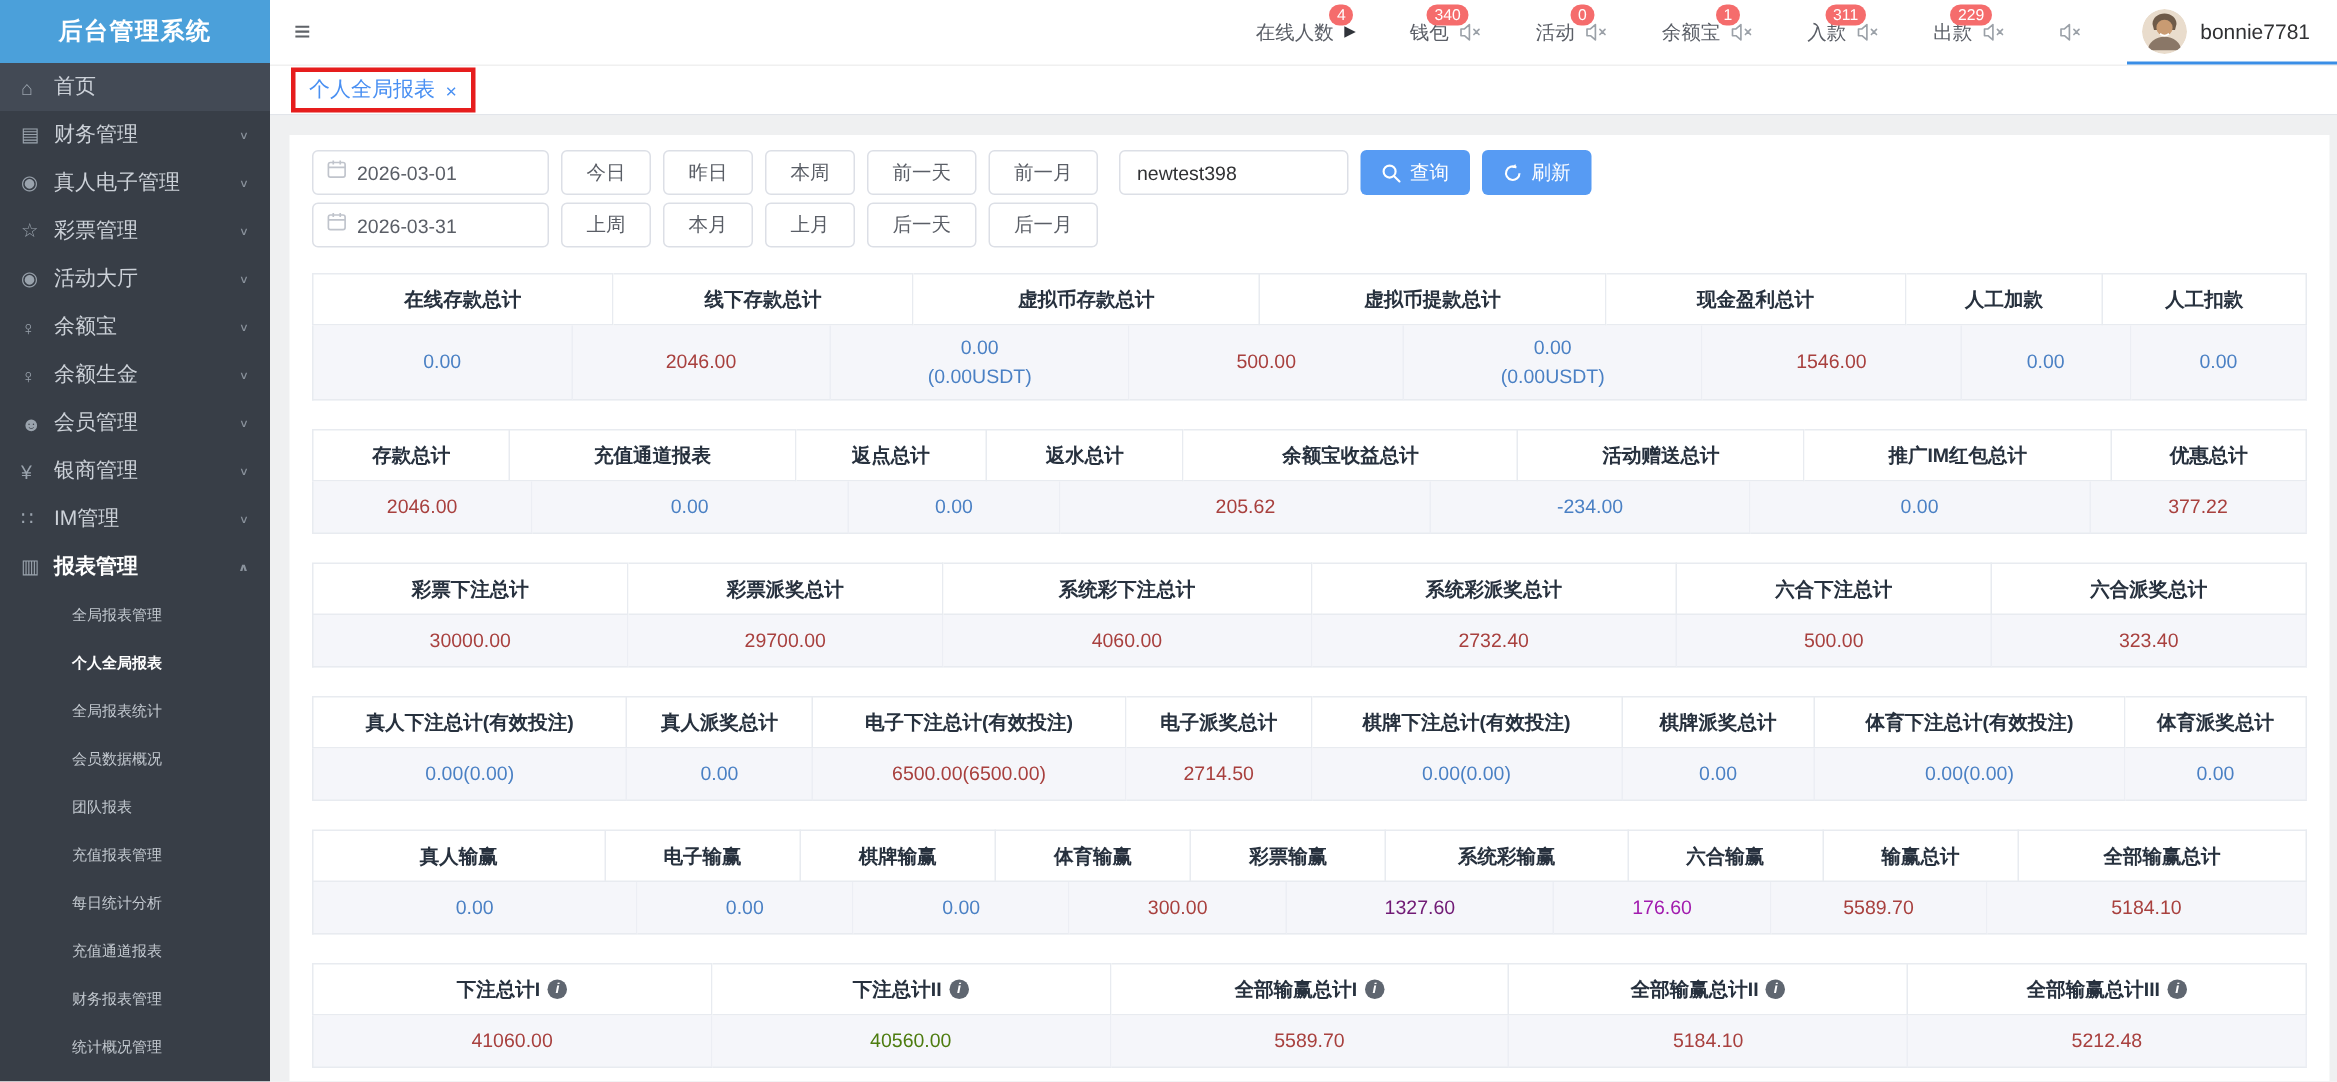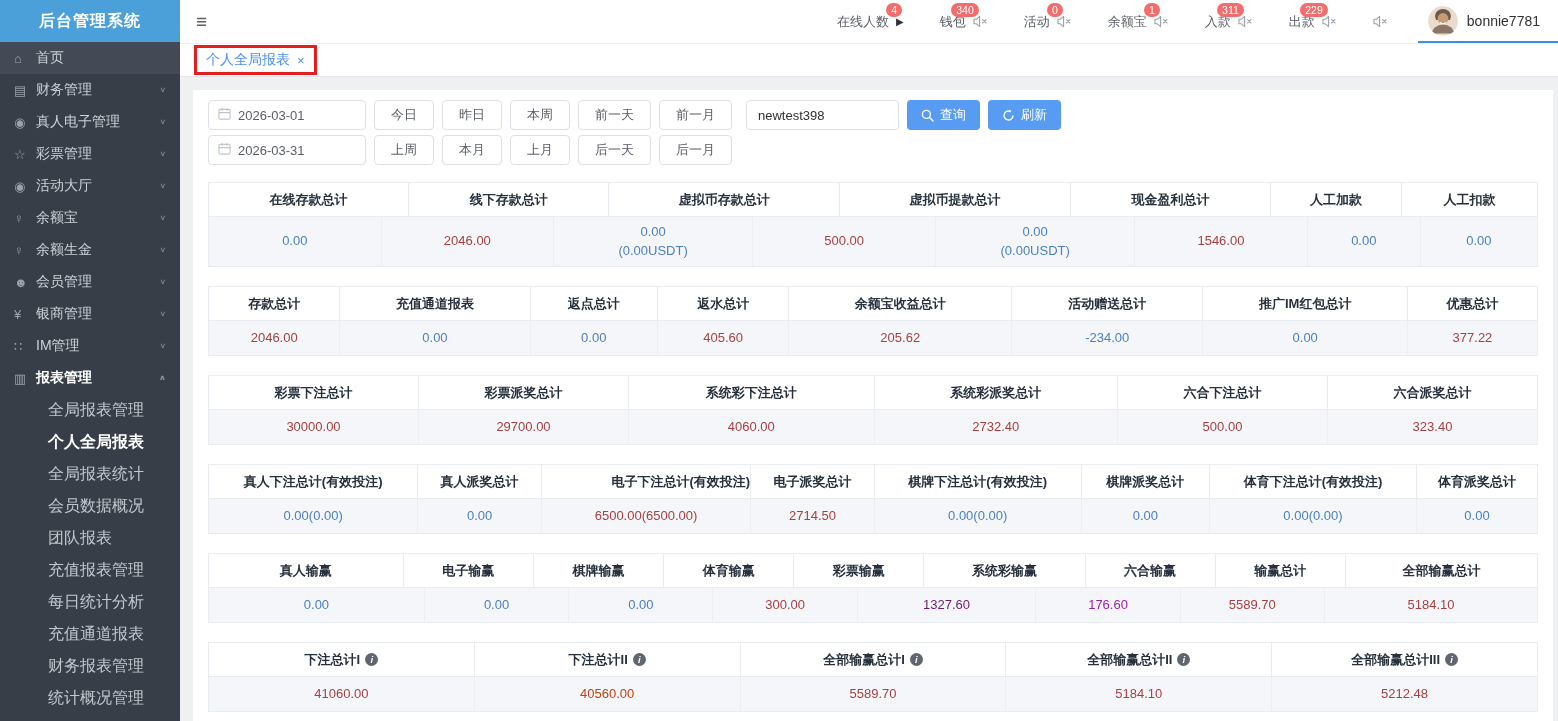--- a/index.html
+++ b/index.html
@@ -11,21 +11,21 @@
   .sidebar { width:180px; height:100%; background:#383e47; flex:0 0 180px; overflow:hidden; }
   .logo { height:42px; background:#4ba0da; color:#fff; font-size:16px; font-weight:bold;
     display:flex; align-items:center; justify-content:center; letter-spacing:1px; }
   .menu-item { height:32px; display:flex; align-items:center; padding:0 14px;
     color:#ccd1d8; font-size:14px; cursor:pointer; }
   .menu-item.highlight { background:#434a55; }
   .menu-item.bold { color:#fff; font-weight:bold; }
   .menu-item .mi-icon { width:22px; color:#9aa3ad; font-size:13px; flex:0 0 22px; }
   .menu-item .chev { margin-left:auto; font-size:9px; color:#8a929c; transform:scaleY(.8); }
   .sub-item { height:32px; display:flex; align-items:center; padding-left:48px;
-    color:#c2c8cf; font-size:16px; cursor:pointer; }
+    color:#c2c8cf; font-size:10px; cursor:pointer; }
   .sub-item.active { color:#ffffff; font-weight:bold; }
 
   
   .main { flex:1; display:flex; flex-direction:column; min-width:0; }
 
   .topbar { height:44px; background:#fff; display:flex; align-items:center;
     padding:0 0 0 16px; border-bottom:1px solid #f0f0f0; flex:0 0 44px; }
   .hamburger { font-size:19px; color:#5f6368; cursor:pointer; line-height:1; }
   .stats { margin-left:auto; display:flex; align-items:center; gap:36px; }
   .stat { display:inline-flex; align-items:center; gap:7px; color:#5a5e66; font-size:13px; cursor:pointer; }
@@ -353,21 +353,20 @@
                   <span>推广IM红包总计</span>
                 </div>
                 <div class="hcell" style="flex: 0.99 1 0px;">
                   <span>优惠总计</span>
                 </div>
               </div>
               <div class="trow">
                 <div class="vcell" style="flex: 1 1 0px; color: rgb(168, 64, 62);">2046.00</div>
                 <div class="vcell" style="flex: 1.45 1 0px; color: rgb(74, 128, 196);">0.00</div>
                 <div class="vcell" style="flex: 0.97 1 0px; color: rgb(74, 128, 196);">0.00</div>
-                <div class="vcell" style="flex: 1 1 0px; color: rgb(168, 64, 62);">405.60</div>
                 <div class="vcell" style="flex: 1.7 1 0px; color: rgb(168, 64, 62);">205.62</div>
                 <div class="vcell" style="flex: 1.46 1 0px; color: rgb(74, 128, 196);">-234.00</div>
                 <div class="vcell" style="flex: 1.56 1 0px; color: rgb(74, 128, 196);">0.00</div>
                 <div class="vcell" style="flex: 0.99 1 0px; color: rgb(168, 64, 62);">377.22</div>
               </div>
             </div>
             <div class="dtable">
               <div class="trow">
                 <div class="hcell" style="flex: 1 1 0px;">
                   <span>彩票下注总计</span>
@@ -398,21 +397,21 @@
               </div>
             </div>
             <div class="dtable">
               <div class="trow">
                 <div class="hcell" style="flex: 1.7 1 0px;">
                   <span>真人下注总计(有效投注)</span>
                 </div>
                 <div class="hcell" style="flex: 1 1 0px;">
                   <span>真人派奖总计</span>
                 </div>
-                <div class="hcell" style="flex: 1.7 1 0px; justify-content: flex-end;">
+                <div class="hcell" style="flex: 1.7 1 0px;">
                   <span>电子下注总计(有效投注)</span>
                 </div>
                 <div class="hcell" style="flex: 1 1 0px;">
                   <span>电子派奖总计</span>
                 </div>
                 <div class="hcell" style="flex: 1.68 1 0px;">
                   <span>棋牌下注总计(有效投注)</span>
                 </div>
                 <div class="hcell" style="flex: 1.04 1 0px;">
                   <span>棋牌派奖总计</span>
@@ -494,21 +493,21 @@
                   <span>全部输赢总计II</span>
                   <span class="info-dot">i</span>
                 </div>
                 <div class="hcell" style="flex: 1 1 0px;">
                   <span>全部输赢总计III</span>
                   <span class="info-dot">i</span>
                 </div>
               </div>
               <div class="trow">
                 <div class="vcell" style="flex: 1 1 0px; color: rgb(168, 64, 62);">41060.00</div>
-                <div class="vcell" style="flex: 1 1 0px; color: #c2410c;">40560.00</div>
+                <div class="vcell" style="flex: 1 1 0px; color: #4d7c0f;">40560.00</div>
                 <div class="vcell" style="flex: 1 1 0px; color: rgb(168, 64, 62);">5589.70</div>
                 <div class="vcell" style="flex: 1 1 0px; color: rgb(168, 64, 62);">5184.10</div>
                 <div class="vcell" style="flex: 1 1 0px; color: rgb(168, 64, 62);">5212.48</div>
               </div>
             </div>
           </div>
 
       </div>
     </div>
 

